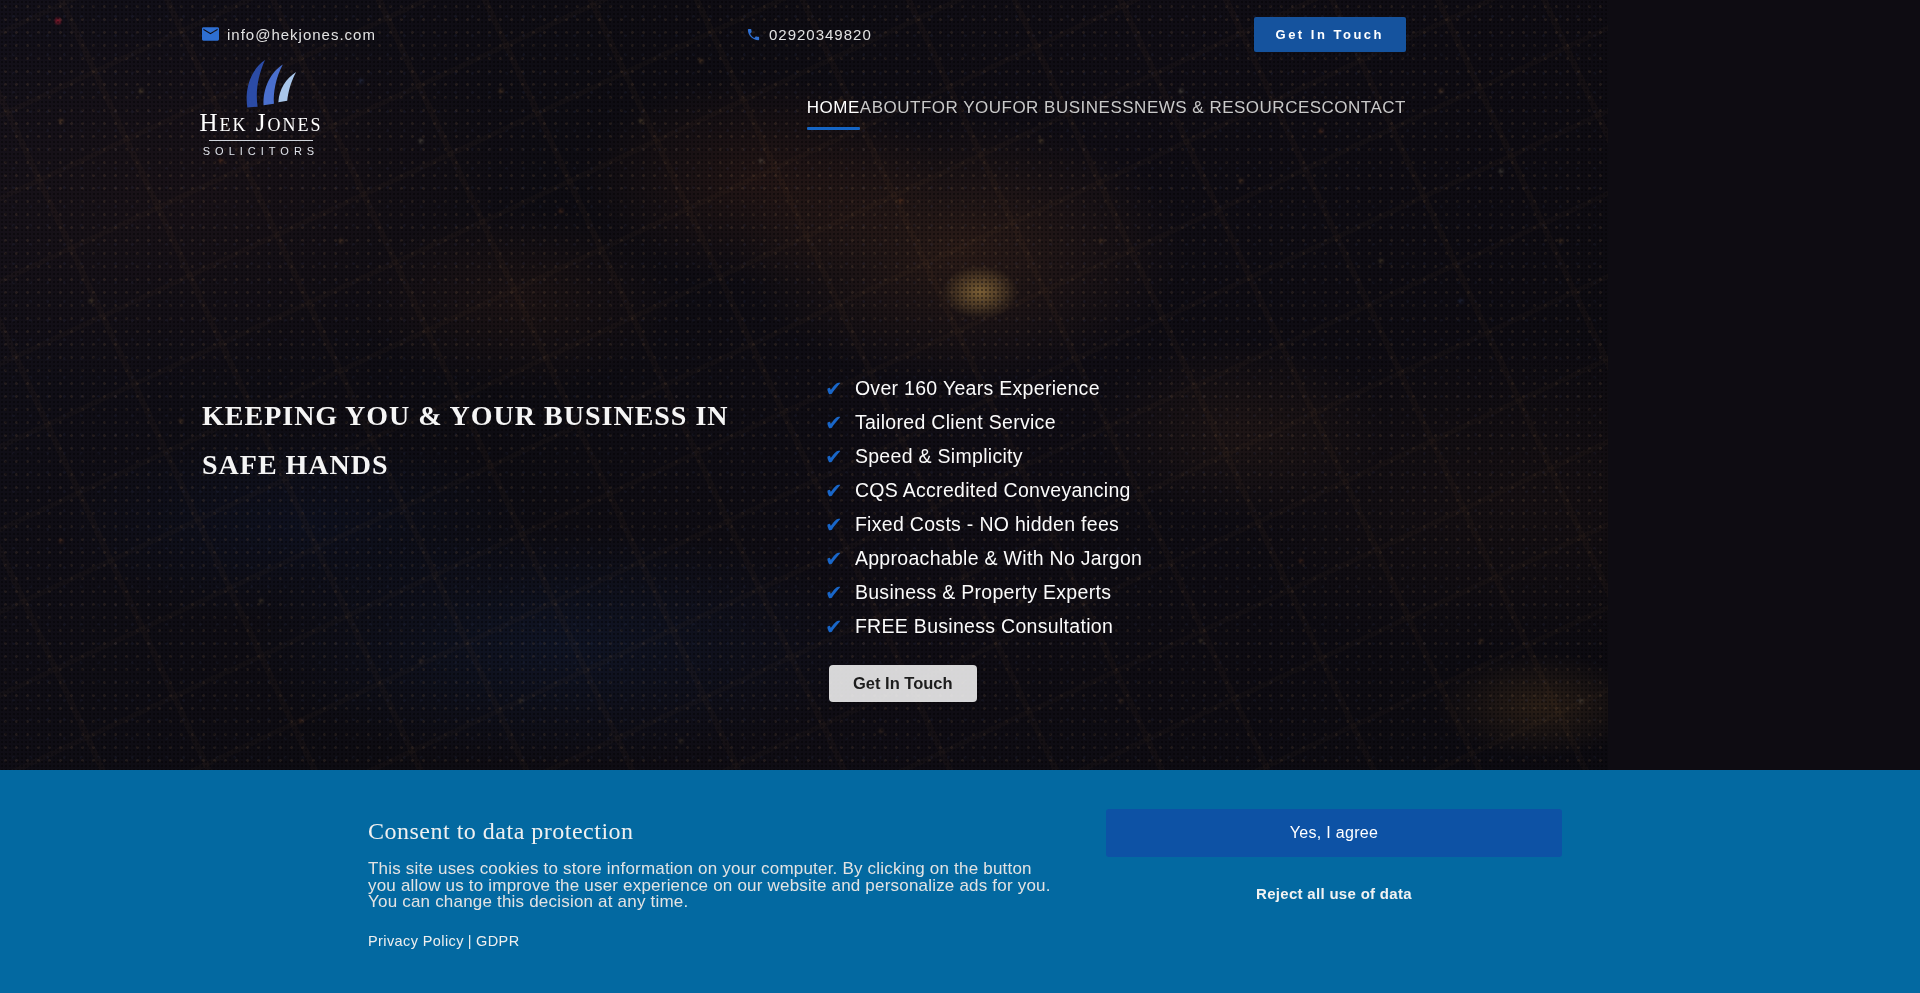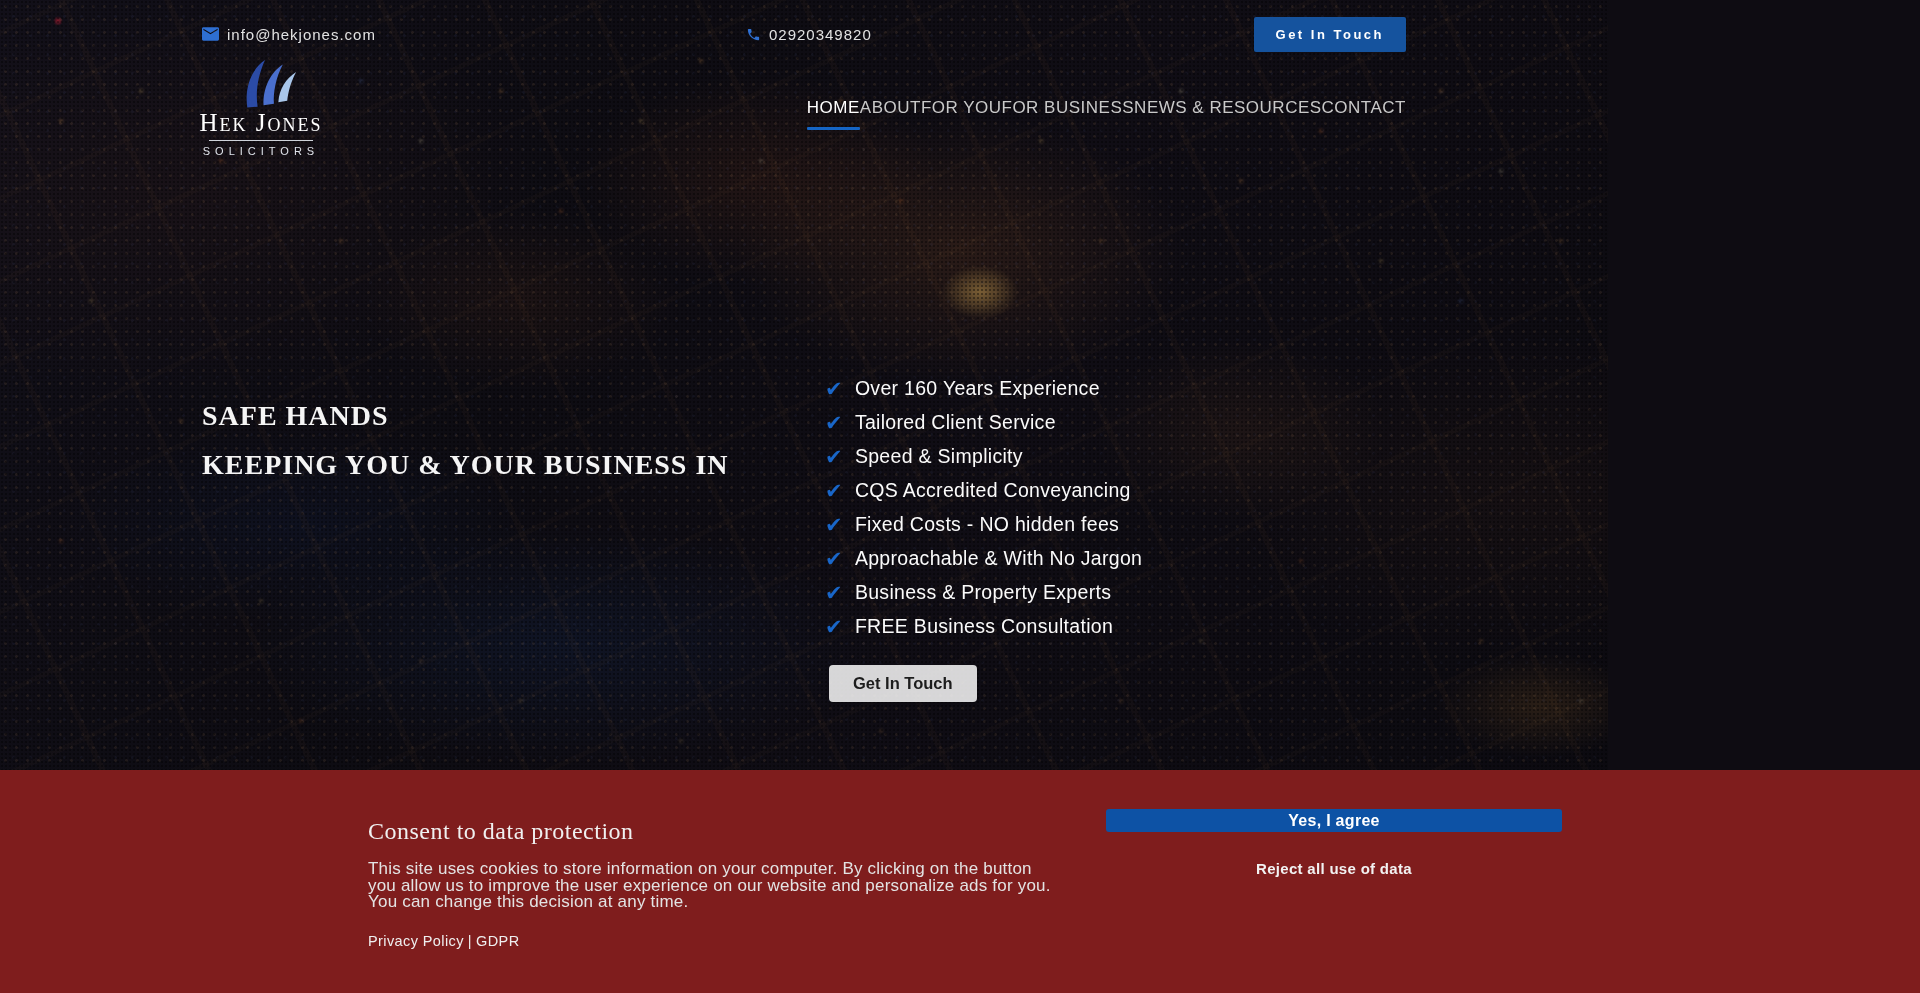--- a/index.html
+++ b/index.html
@@ -108,33 +108,33 @@
   .hero-right { margin-left: 13px; width: 580px; margin-top:2px; }
   .checklist { list-style:none; }
   .checklist li { display:flex; align-items:baseline; gap:12px; color:#fbfbfb;
     font-size:19.5px; line-height:34px; letter-spacing:.3px; }
   .check { color:#1966c8; font-size:21px; font-weight:bold; transform: translateY(1px); }
   .btn-hero { margin-top:22px; margin-left:4px; background:rgba(250,250,250,.85); color:#1d1d1d;
     border:none; cursor:pointer; font-family:inherit; font-weight:bold; font-size:16.5px;
     padding:9px 24px; border-radius:4px; box-shadow:0 1px 3px rgba(0,0,0,.3); }
 
   
-  .cookiebar { position:absolute; left:0; top:770px; width:1920px; height:223px; background:#7f1d1d; }
+  .cookiebar { position:absolute; left:0; top:770px; width:1920px; height:223px; background:#0369a1; }
   .cookie-inner { display:flex; padding-top:39px; }
   .cookie-left { width:700px; margin-left:10px; }
   .cookie-heading { font-family:"Liberation Serif","DejaVu Serif",serif; color:#f0f0f0;
     font-size:24px; letter-spacing:.5px; margin-top:9px; }
   .cookie-body { color:#e3e3e3; font-size:17px; line-height:16.5px; letter-spacing:.2px;
     margin-top:16px; width:688px; }
   .cookie-links { margin-top:22px; color:#efefef; font-size:14.5px; letter-spacing:.4px; }
   .cookie-links a { color:#efefef; text-decoration:none; cursor:pointer; }
   .cookie-sep { margin:0 4px; }
   .cookie-right { margin-left:auto; width:456px; display:flex; flex-direction:column; align-items:center; }
-  .btn-agree { width:456px; height:23px; background:#0d52a5; border:none; border-radius:3px;
-    color:#fff; font-family:inherit; font-weight:bold; font-size:16px; letter-spacing:.3px; cursor:pointer; }
+  .btn-agree { width:456px; height:48px; background:#0d52a5; border:none; border-radius:3px;
+    color:#fff; font-family:inherit; font-weight:normal; font-size:16px; letter-spacing:.3px; cursor:pointer; }
   .btn-reject { margin-top:28px; background:none; border:none; color:#f2f2f2; cursor:pointer;
     font-family:inherit; font-weight:bold; font-size:15px; letter-spacing:.3px; }
 </style>
 </head>
 <body>
 
 <div class="page">
 
   <div class="hero">
     <div class="bg"></div>
@@ -185,22 +185,22 @@
           <a class="nav-item">FOR YOU</a>
           <a class="nav-item">FOR BUSINESS</a>
           <a class="nav-item">NEWS &amp; RESOURCES</a>
           <a class="nav-item">CONTACT</a>
         </nav>
       </div>
 
       <div class="hero-content">
         <div class="hero-left">
           <h2 class="hero-sub">
+            <div>KEEPING YOU &amp; YOUR BUSINESS IN</div>
             <div>SAFE HANDS</div>
-            <div>KEEPING YOU &amp; YOUR BUSINESS IN</div>
           </h2>
         </div>
 
         <div class="hero-right">
           <ul class="checklist">
             <li>
                 <span class="check">✔</span>
                 <span>Over 160 Years Experience</span>
               </li>
             <li>

